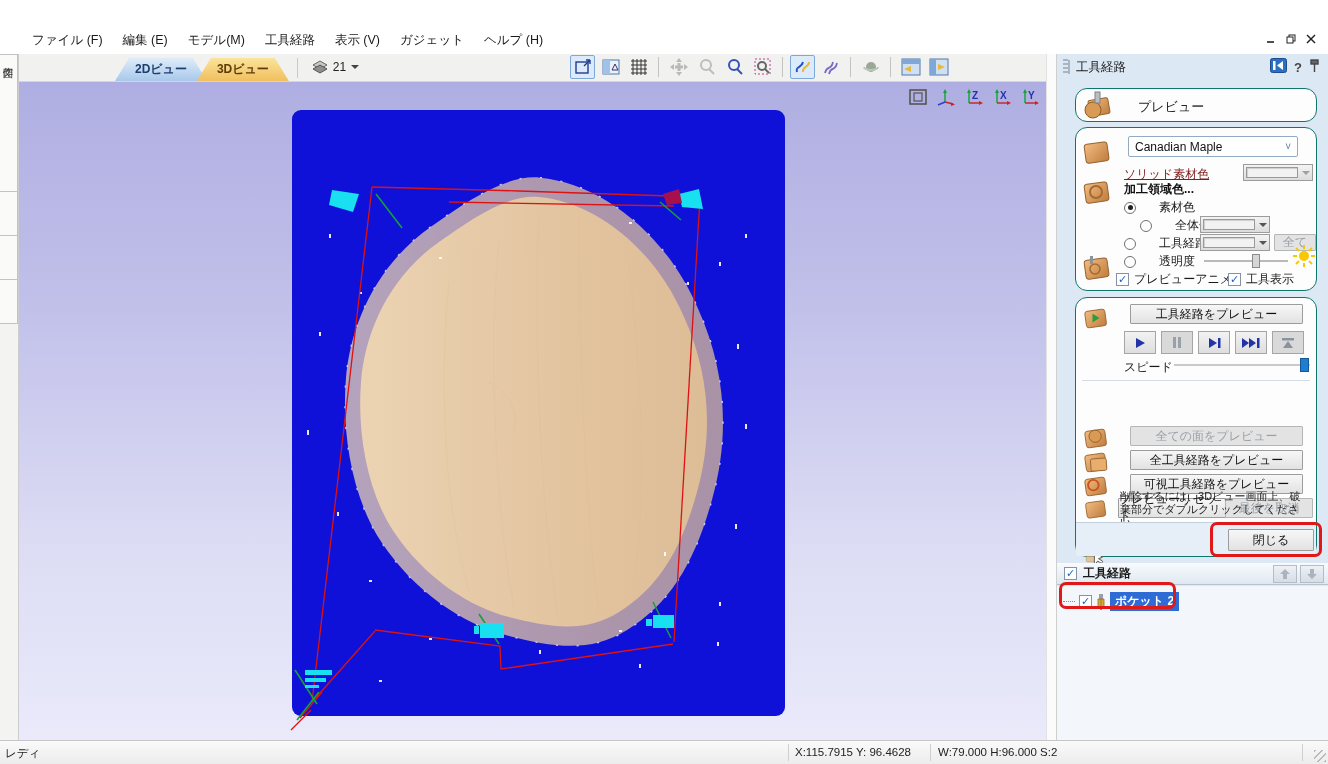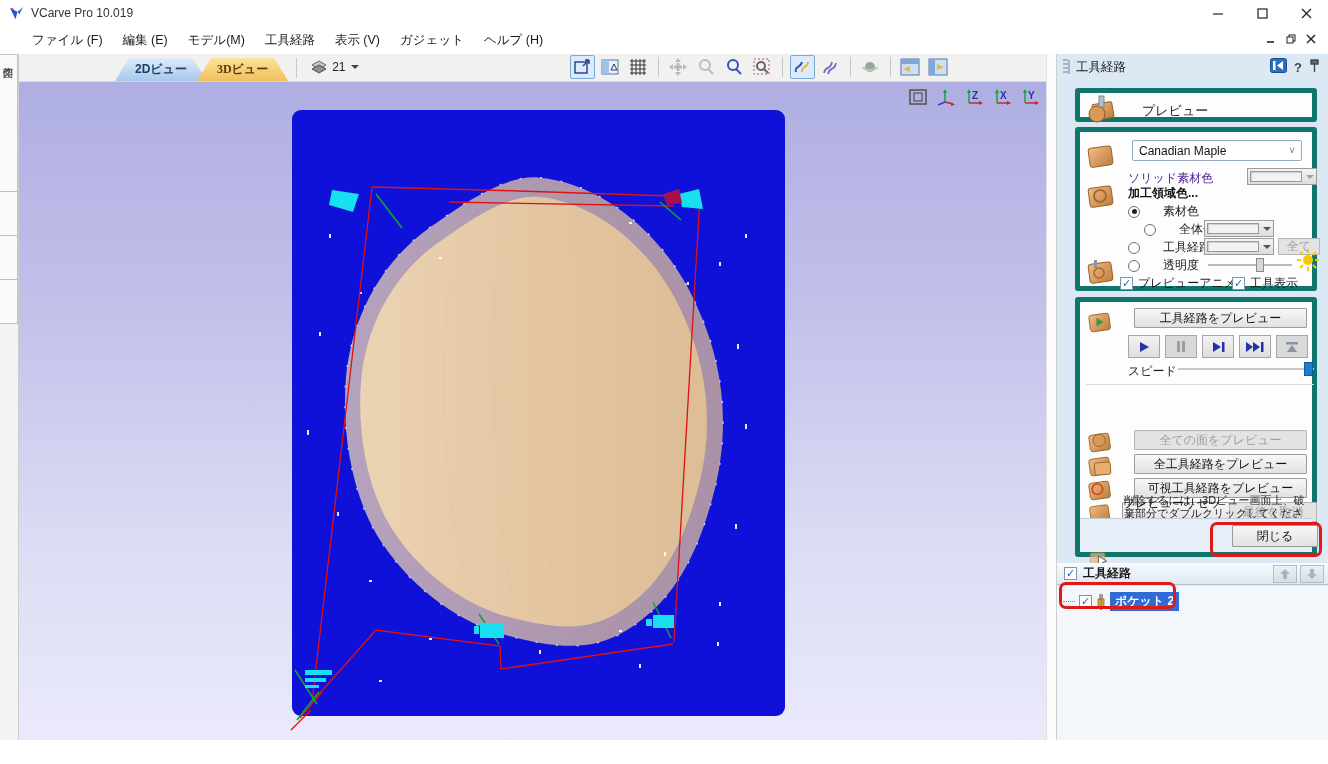--- a/index.html
+++ b/index.html
@@ -24,21 +24,21 @@
   .mdi-controls{ margin-left:auto; display:flex; gap:10px; padding-right:12px; }
   .mdi-btn svg{ width:10px; height:10px; }
 
   
   .tabbar{ position:absolute; left:19px; top:54px; width:1027px; height:28px;
            background:#f1f1ef; border-bottom:1px solid #d6d6d6; display:flex; align-items:flex-end; }
   .tab{ position:relative; height:23px; padding:0 20px; display:flex; align-items:center;
         font-size:12px; font-weight:bold; margin-bottom:0;
         clip-path: polygon(14px 0, calc(100% - 14px) 0, 100% 100%, 0 100%); }
   .tab-2d{ margin-left:96px; background:linear-gradient(#dfecfa,#a8c8ea); color:#1d3f6e; z-index:1; }
-  .tab-3d{ margin-left:-10px; background:linear-gradient(#fbe49b,#f0bf5e); color:#5b3c06; z-index:2;font-family:Liberation Serif, serif; }
+  .tab-3d{ margin-left:-10px; background:linear-gradient(#fbe49b,#f0bf5e); color:#5b3c06; z-index:2; }
   .bar-sep{ width:1px; height:20px; background:#c9c9c9; margin:0 8px 3px 8px; align-self:flex-end; }
   .layer-combo{ display:flex; align-items:center; gap:5px; height:24px; padding:0 6px; margin-bottom:2px; }
   .layer-combo .count{ font-size:12px; color:#222; }
   .caret{ width:0; height:0; border-left:4px solid transparent; border-right:4px solid transparent;
           border-top:4px solid #444; }
 
   .tb-icons{ display:flex; align-items:center; gap:3px; margin-left:205px; margin-bottom:2px; }
   .tb-btn{ width:25px; height:24px; display:flex; align-items:center; justify-content:center;
            border:1px solid transparent; border-radius:2px; }
   .tb-btn.pressed{ border-color:#7fa8d8; background:#dcebfb; }
@@ -69,31 +69,31 @@
   .panel-titlerow{ position:absolute; left:0; top:0; width:100%; height:26px;
                    display:flex; align-items:center; padding:0 8px 0 6px; }
   .grip{ width:5px; height:16px; margin-right:8px;
          background:repeating-linear-gradient(180deg,#a9b4c2 0 2px,transparent 2px 4px);
          box-shadow:3px 0 0 -1px #a9b4c2; }
   .panel-title{ font-size:12.5px; color:#1a1a1a; }
   .pt-icons{ margin-left:auto; display:flex; align-items:center; gap:7px; }
   .help-q{ font-size:13px; font-weight:bold; color:#444; }
 
   .gbox{ position:absolute; left:18px; width:242px; background:#fdfdfd;
-         border:5px solid #0f766e; border-radius:3px; }
+         border:1px solid #0f766e; border-radius:12px; }
   .gbox .sideicon{ position:absolute; left:5px; }
 
   .box-preview{ top:34px; height:34px; }
   .preview-label{ position:absolute; left:62px; top:9px; font-size:13px; color:#222; }
 
   .box-material{ top:73px; height:164px; font-size:12px;padding-left:36px; }
   .dd{ position:absolute; height:21px; background:#fff; border:1px solid #94aac2; border-radius:2px;
        display:flex; align-items:center; padding:0 6px; font-size:12px; color:#111; }
   .dd .chev{ margin-left:auto; color:#5a7a9a; font-size:10px; }
-  .lbl-gray{ color:#4c1d95; }
+  .lbl-gray{ color:#7f1d1d;text-decoration:underline; }
   .lbl-bold{ font-weight:bold; color:#111; }
   .colordd{ position:absolute; width:70px; height:17px; border:1px solid #9c9c9c;
             background:linear-gradient(#f4f4f4,#dcdcdc); display:flex; align-items:center; padding:2px; }
   .colordd .swatch{ flex:1; height:11px; background:#f2f2f2; border:1px solid #999;
                     box-shadow:inset 1px 1px 1px rgba(0,0,0,.15); }
   .colordd .arr{ width:0; height:0; border-left:4px solid transparent; border-right:4px solid transparent;
                  border-top:4px solid #555; margin-left:4px; }
   .colordd.dis .arr{ border-top-color:#a0a0a0; }
   .radio{ position:absolute; display:flex; align-items:center; gap:23px; }
   .rdot{ width:12px; height:12px; border:1px solid #707070; border-radius:50%; background:#fff; position:relative; }
@@ -162,46 +162,20 @@
         <stop offset="0" stop-color="#ecd4b4"></stop>
           <stop offset=".5" stop-color="#e4c6a2"></stop>
           <stop offset="1" stop-color="#ddbd96"></stop>
       </linearGradient>
       <symbol id="woodblk" viewBox="0 0 32 32">
         <rect x="4" y="7" width="23" height="19" rx="3" fill="url(#woodg)" stroke="#96622c" stroke-width="1" transform="rotate(-8 16 16)"></rect>
       </symbol>
     </defs>
   </svg>
 
-  <div class="titlebar">
-    <svg class="app-logo" viewBox="0 0 16 16">
-      <path d="M1 2 L7 14 L9 6 Z" fill="#2b4fd8"></path>
-        <path d="M9 6 L15 1 L11 9 Z" fill="#3a66e8"></path>
-      <path d="M2 2 L6 5 L4 2 Z" fill="#c03030"></path>
-    </svg>
-    <span class="title-text">VCarve Pro 10.019</span>
-    <div class="win-controls">
-      <div class="win-btn">
-          <svg viewBox="0 0 11 11">
-            <line x1="0" y1="6" x2="10" y2="6"></line>
-          </svg>
-        </div>
-      <div class="win-btn">
-          <svg viewBox="0 0 11 11">
-            <rect x="1" y="1" width="9" height="9"></rect>
-          </svg>
-        </div>
-      <div class="win-btn">
-          <svg viewBox="0 0 11 11">
-            <line x1="1" y1="1" x2="10" y2="10"></line>
-            <line x1="10" y1="1" x2="1" y2="10"></line>
-          </svg>
-        </div>
-    </div>
-  </div>
 
   <div class="menubar">
     <span class="menu-item">ファイル (F)</span>
     <span class="menu-item">編集 (E)</span>
     <span class="menu-item">モデル(M)</span>
     <span class="menu-item">工具経路</span>
     <span class="menu-item">表示 (V)</span>
     <span class="menu-item">ガジェット</span>
     <span class="menu-item">ヘルプ (H)</span>
     <div class="mdi-controls">
@@ -686,14 +660,23 @@
           <line x1="5" y1="5" x2="5" y2="15" stroke="#8e6d1d" stroke-width="0.8"></line>
         </svg>
         <span class="tp-label">ポケット 2</span>
       </div>
     </div>
   </div>
 
   <div class="annot annot-close"></div>
   <div class="annot annot-pocket"></div>
 
+  <div class="statusbar">
+    <span class="sb-item" style="left:5px;">レディ</span>
+    <span class="sb-sep" style="left:788px;"></span>
+    <span class="sb-item" style="left:795px;">X:115.7915 Y: 96.4628</span>
+    <span class="sb-sep" style="left:930px;"></span>
+    <span class="sb-item" style="left:938px;">W:79.000  H:96.000  S:2</span>
+    <span class="sb-sep" style="left:1302px;"></span>
+    <span class="sb-grip"></span>
+  </div>
 
 </div>
 
 </body></html>

